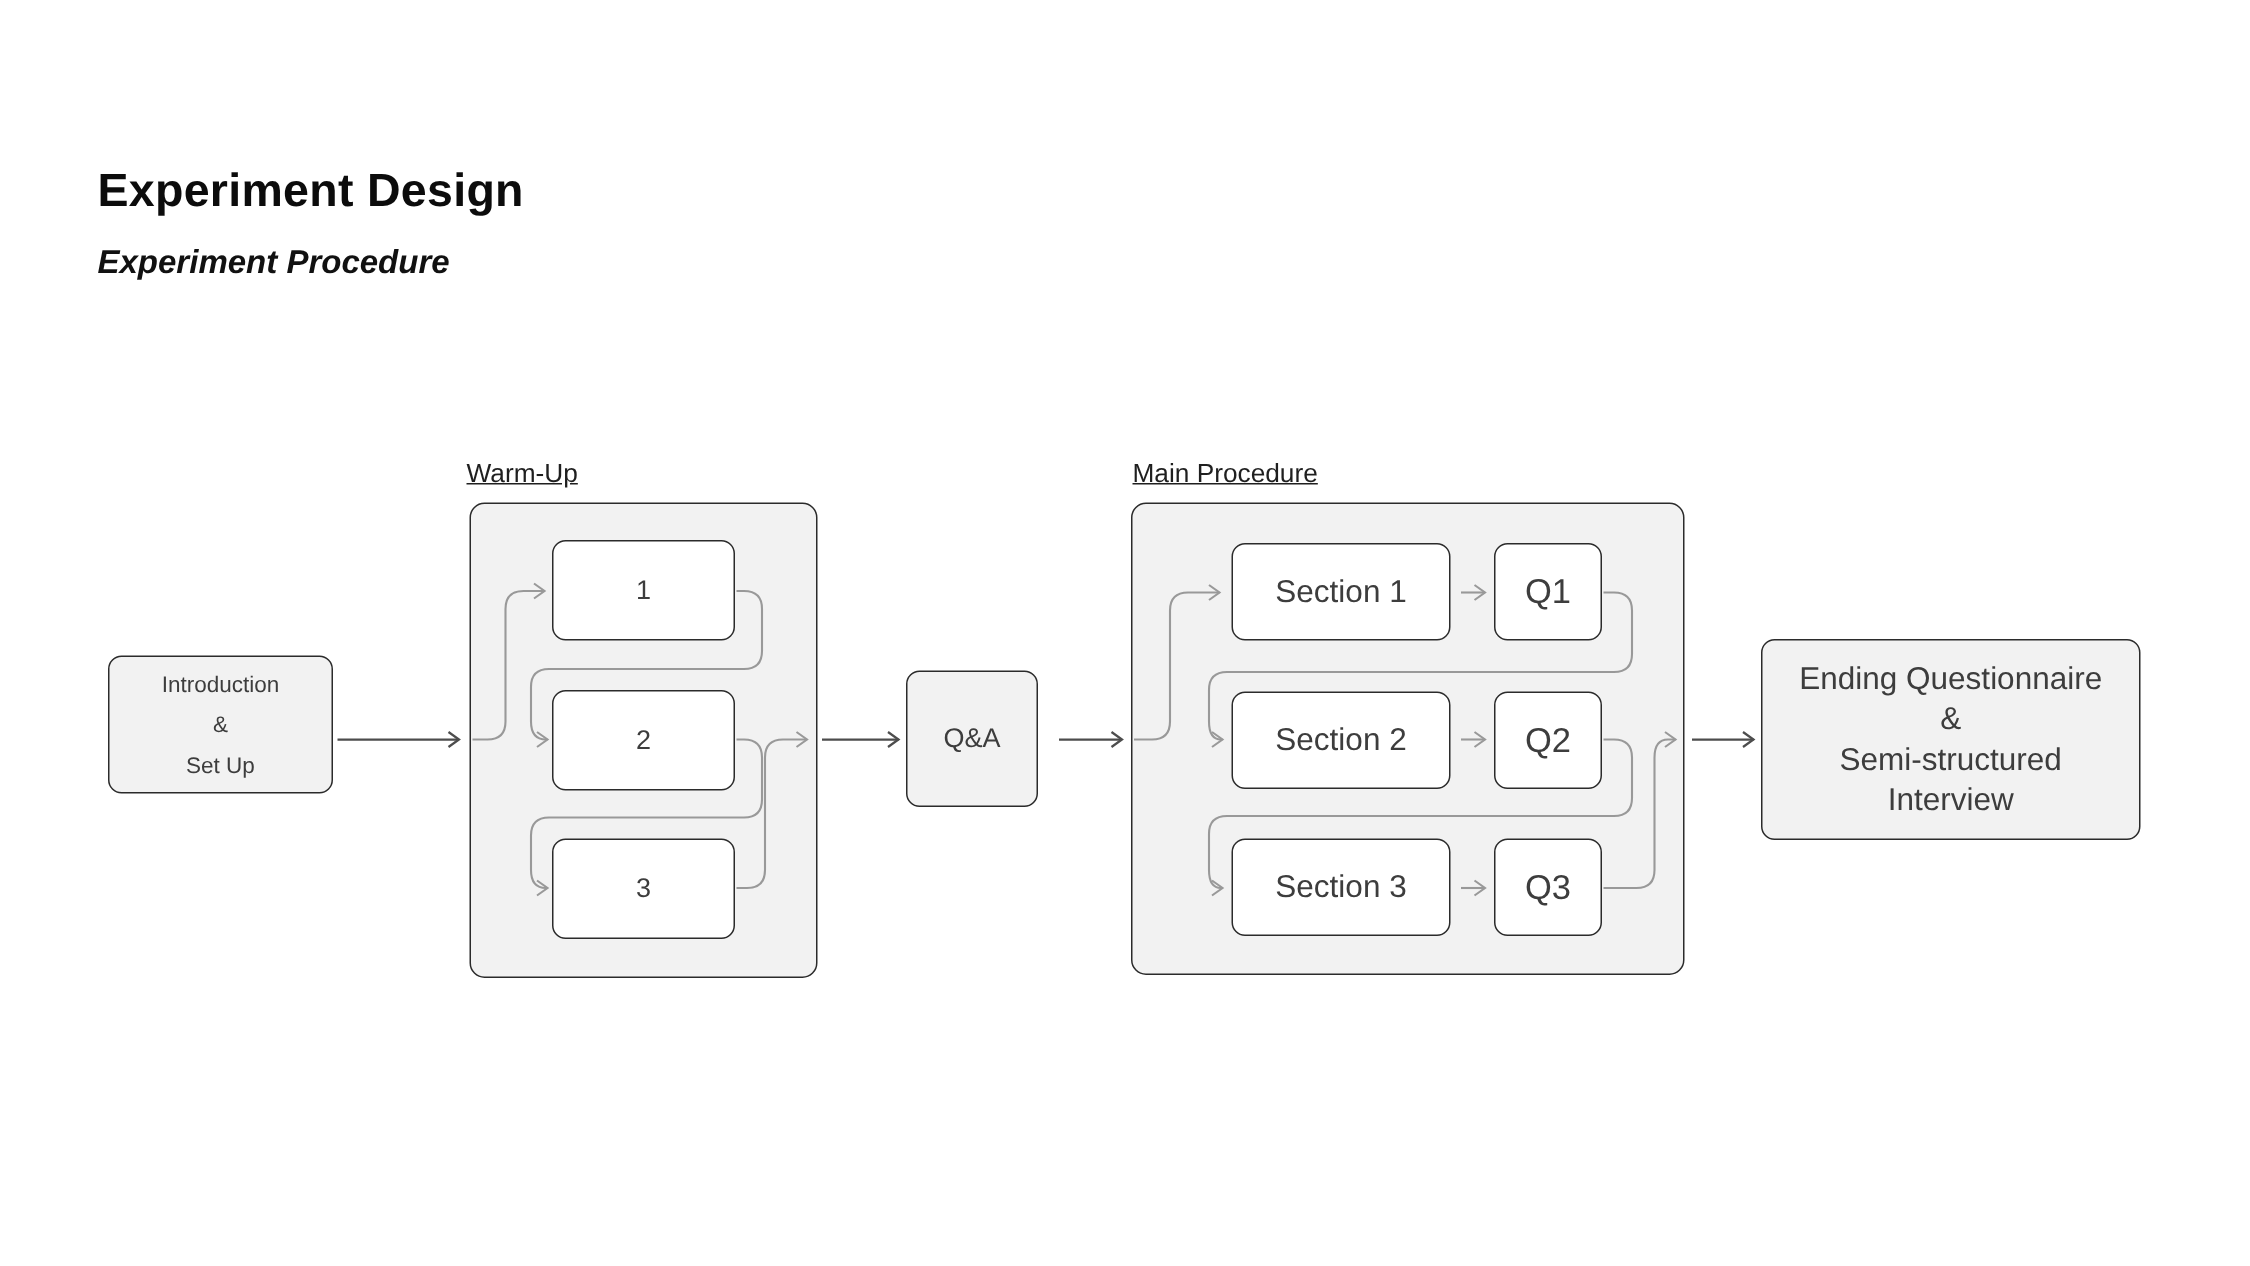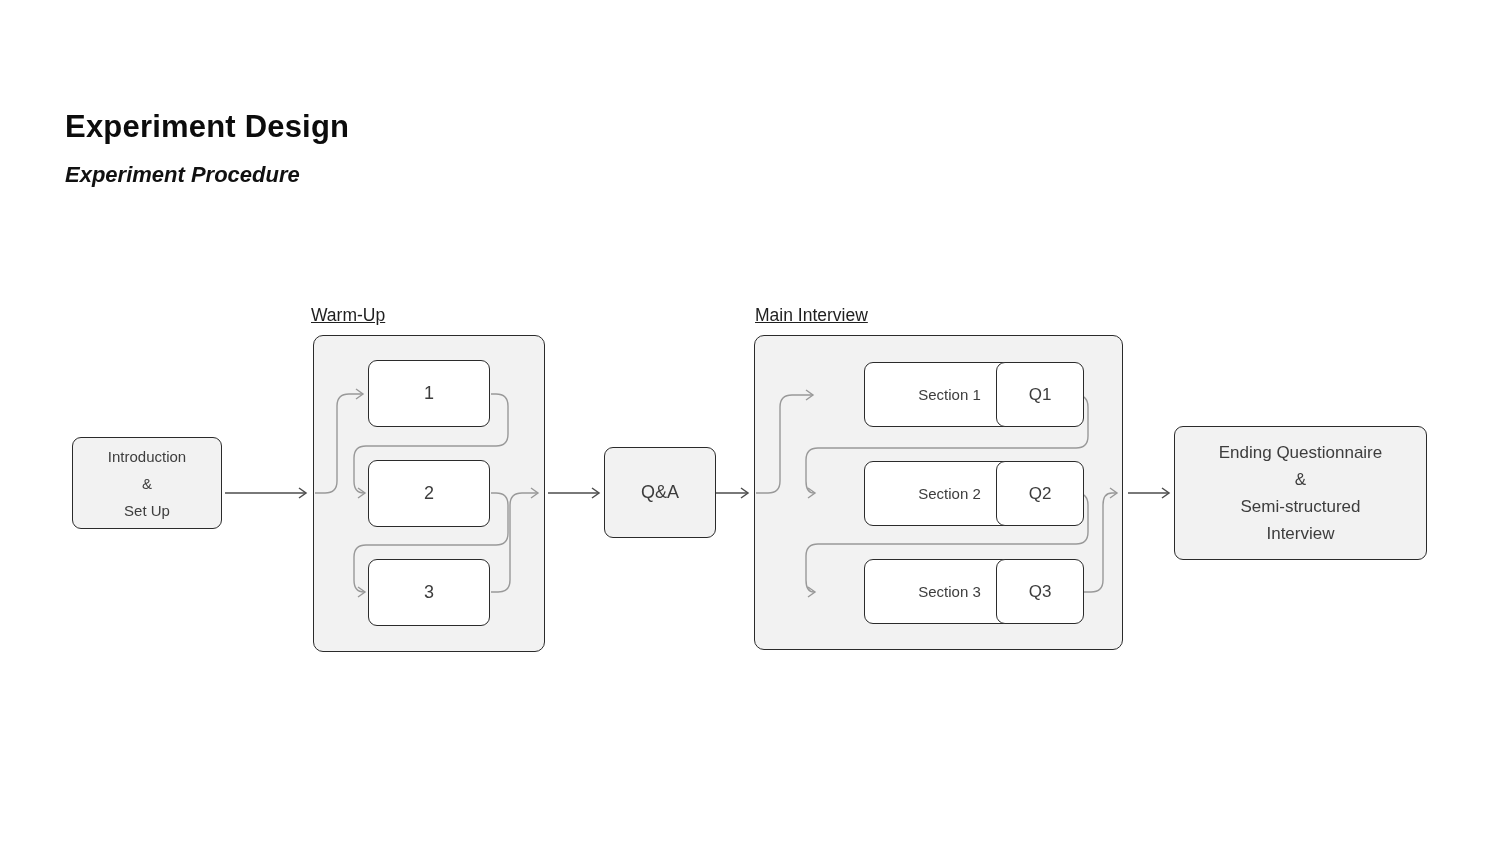--- a/index.html
+++ b/index.html
@@ -65,29 +65,29 @@
   .white  { background: #ffffff; }
   .prewrap { white-space: pre-line; }
 
   #intro   { left: 72px;   top: 417px; width: 150px; height: 92px; font-size: 15px; line-height: 27px; }
   #warmup-container { left: 313px; top: 315px; width: 232px; height: 317px; }
   #warmup-label     { left: 311px; top: 285px; }
   .step    { left: 368px; width: 122px; height: 67px; font-size: 18px; }
   #step-1  { top: 340px; }
   #step-2  { top: 440px; }
   #step-3  { top: 539px; }
-  #qa      { left: 604px; top: 427px; width: 112px; height: 91px; font-size: 18px; }
+  #qa      { left: 604px; top: 427px; width: 88px; height: 91px; font-size: 18px; }
   #main-container { left: 754px; top: 315px; width: 369px; height: 315px; }
   #main-label     { left: 755px; top: 285px; }
-  .section { left: 864px; width: 171px; height: 65px; font-size: 15px; }
-  .qbox    { left: 996px; width: 88px;  height: 65px; font-size: 17px; }
+  .section { left: 821px; width: 146px; height: 65px; font-size: 21px; }
+  .qbox    { left: 996px; width: 72px;  height: 65px; font-size: 23px; }
   .row-1   { top: 342px; }
   .row-2   { top: 441px; }
   .row-3   { top: 539px; text-align: center; }
-  #ending  { left: 1174px; top: 406px; width: 253px; height: 134px; font-size: 17px; line-height: 27px; }
+  #ending  { left: 1174px; top: 406px; width: 253px; height: 134px; font-size: 21px; line-height: 27px; }
 
   #arrow-layer {
     position: absolute;
     left: 0; top: 0;
     width: 1500px;
     height: 844px;
     z-index: 2;
     pointer-events: none;
   }
   .flow-line { stroke: #4d4d4d; stroke-width: 1.5; fill: none; }
@@ -98,21 +98,21 @@
 
 <div id="page">
 
   <h1 class="page-title">Experiment Design</h1>
   <h2 class="page-subtitle">Experiment Procedure</h2>
 
   <div class="container-box" id="warmup-container"></div>
   <div class="container-box" id="main-container"></div>
 
   <div class="group-label" id="warmup-label">Warm-Up</div>
-  <div class="group-label" id="main-label">Main Interview</div>
+  <div class="group-label" id="main-label">Main Procedure</div>
 
   <svg id="arrow-layer" viewBox="0 0 1500 844" xmlns="http://www.w3.org/2000/svg">
     <defs>
       <marker id="m-dark" markerUnits="userSpaceOnUse" markerWidth="12" markerHeight="14" viewBox="0 0 12 14" refX="10" refY="7" orient="auto">
         <path d="M3 2 L10 7 L3 12" fill="none" stroke="#4d4d4d" stroke-width="1.5"></path>
       </marker>
       <marker id="m-gray" markerUnits="userSpaceOnUse" markerWidth="12" markerHeight="14" viewBox="0 0 12 14" refX="10" refY="7" orient="auto">
         <path d="M3 2 L10 7 L3 12" fill="none" stroke="#999999" stroke-width="1.4"></path>
       </marker>
     </defs>

